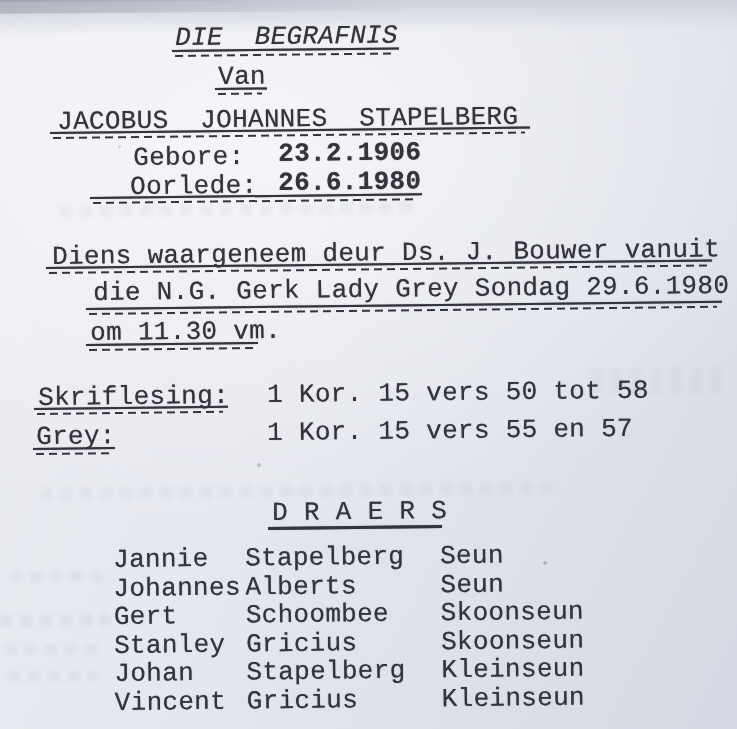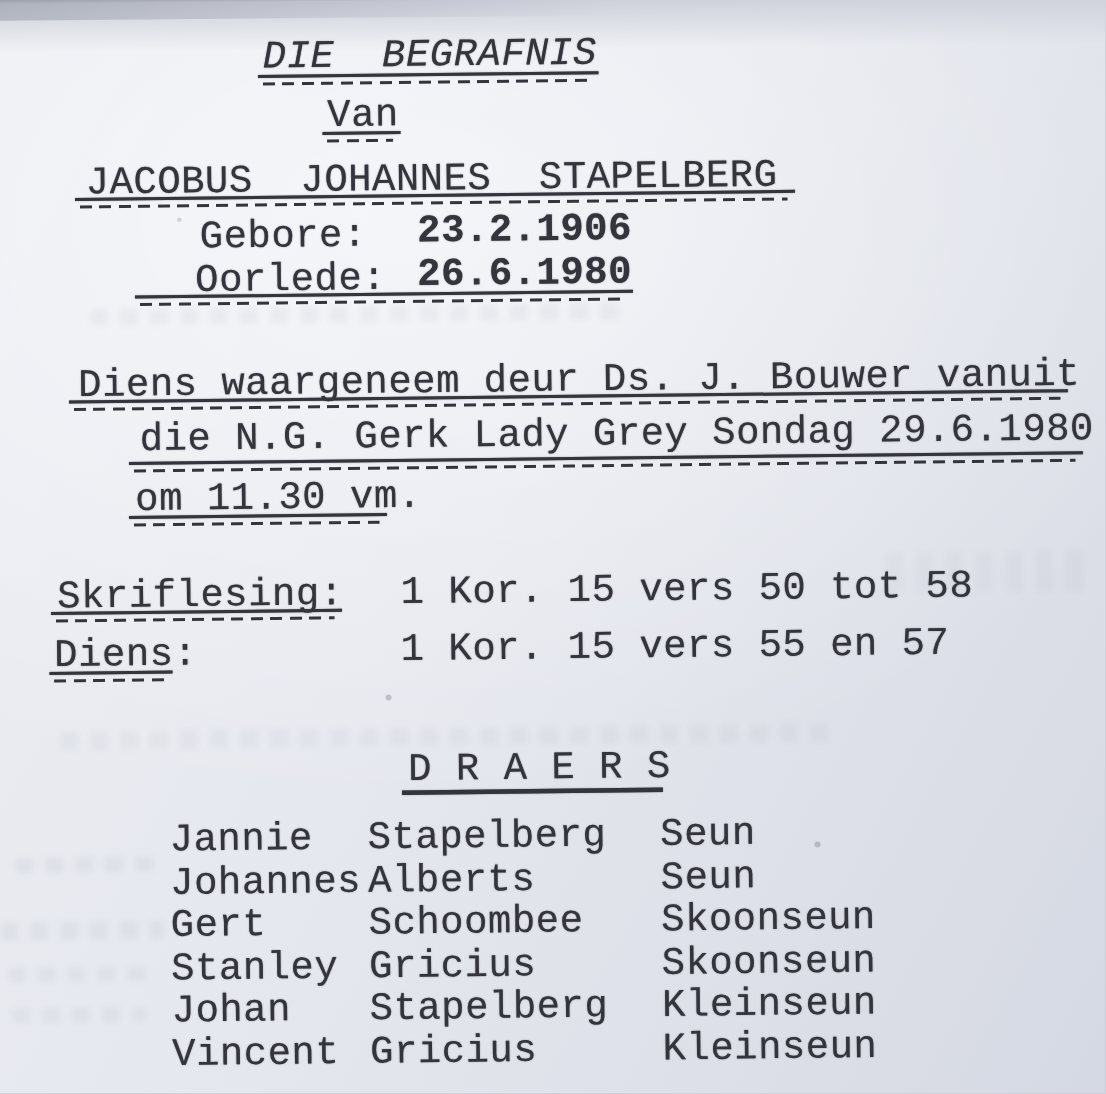--- a/index.html
+++ b/index.html
@@ -93,21 +93,21 @@
   <div class="tline" style="left:93px; top:279px;">die N.G. Gerk Lady Grey Sondag 29.6.1980</div>
   <i class="rule double" style="left:86px; top:308px; width:636px;"></i>
 
   <div class="tline" style="left:90px; top:319px;">om 11.30 vm.</div>
   <i class="rule double" style="left:86px; top:344px; width:172px;"></i>
 
   <div class="tline" style="left:38px; top:384px;">Skriflesing:</div>
   <i class="rule double" style="left:34px; top:408px; width:194px;"></i>
   <div class="tline" style="left:267px; top:381px;">1 Kor. 15 vers 50 tot 58</div>
 
-  <div class="tline" style="left:36px; top:423px;">Diens:</div>
+  <div class="tline" style="left:36px; top:423px;">Grey:</div>
   <i class="rule double" style="left:33px; top:448px; width:82px;"></i>
   <div class="tline" style="left:267px; top:419px;">1 Kor. 15 vers 55 en 57</div>
 
   <div class="tline" style="left:272px; top:499px;">D R A E R S</div>
   <i class="rule single" style="left:268px; top:527px; width:174px;"></i>
 
   <div class="names">
     <div class="brow">
       <span>Jannie</span>
       <span>Stapelberg</span>

